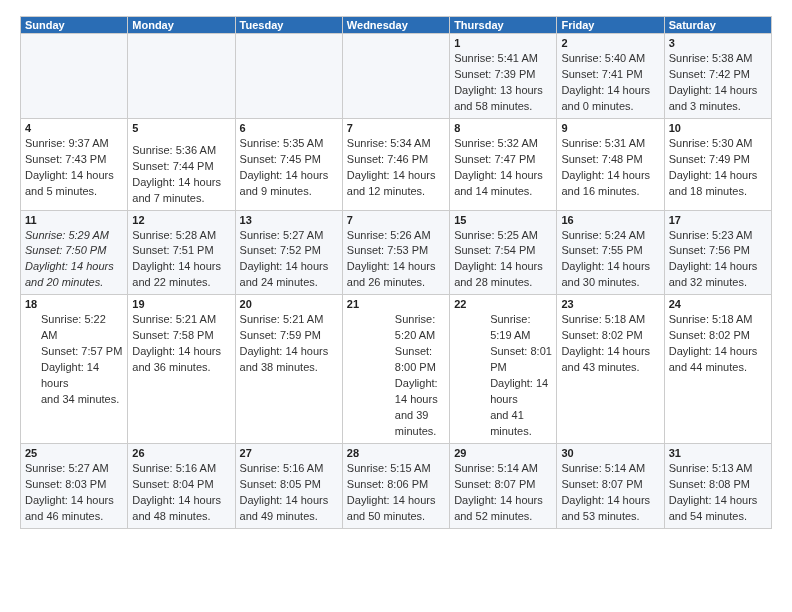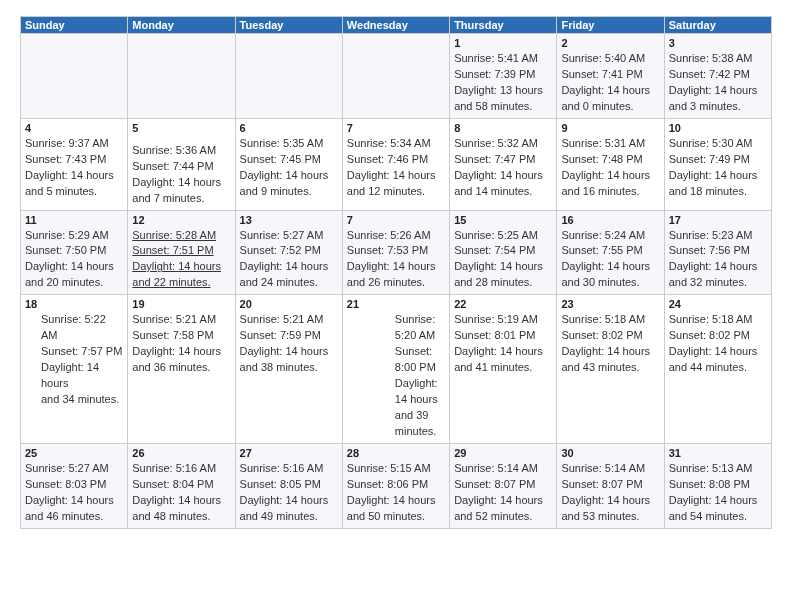--- a/index.html
+++ b/index.html
@@ -173,28 +173,28 @@
             <span class="day-num">10</span>
             <div class="day-info" style="white-space: pre-line;">Sunrise: 5:30 AM
 Sunset: 7:49 PM
 Daylight: 14 hours
 and 18 minutes.</div>
           </td>
         </tr>
         <tr>
           <td>
             <span class="day-num">11</span>
-            <div class="day-info" style="white-space: pre-line;">Sunrise: 5:29 AM
+            <div class="day-info" style="white-space: pre-line; font-style: italic;">Sunrise: 5:29 AM
 Sunset: 7:50 PM
 Daylight: 14 hours
 and 20 minutes.</div>
           </td>
           <td>
             <span class="day-num">12</span>
-            <div class="day-info" style="white-space: pre-line; text-decoration: underline;">Sunrise: 5:28 AM
+            <div class="day-info" style="white-space: pre-line;">Sunrise: 5:28 AM
 Sunset: 7:51 PM
 Daylight: 14 hours
 and 22 minutes.</div>
           </td>
           <td>
             <span class="day-num">13</span>
             <div class="day-info" style="white-space: pre-line;">Sunrise: 5:27 AM
 Sunset: 7:52 PM
 Daylight: 14 hours
 and 24 minutes.</div>
@@ -252,21 +252,21 @@
           </td>
           <td>
             <span class="day-num">21</span>
             <div class="day-info" style="white-space: pre-line; margin-left: 48px;">Sunrise: 5:20 AM
 Sunset: 8:00 PM
 Daylight: 14 hours
 and 39 minutes.</div>
           </td>
           <td>
             <span class="day-num">22</span>
-            <div class="day-info" style="white-space: pre-line;">Sunrise: 5:19 AM
+            <div class="day-info" style="white-space: pre-line; margin-left: 36px;">Sunrise: 5:19 AM
 Sunset: 8:01 PM
 Daylight: 14 hours
 and 41 minutes.</div>
           </td>
           <td>
             <span class="day-num">23</span>
             <div class="day-info" style="white-space: pre-line;">Sunrise: 5:18 AM
 Sunset: 8:02 PM
 Daylight: 14 hours
 and 43 minutes.</div>

